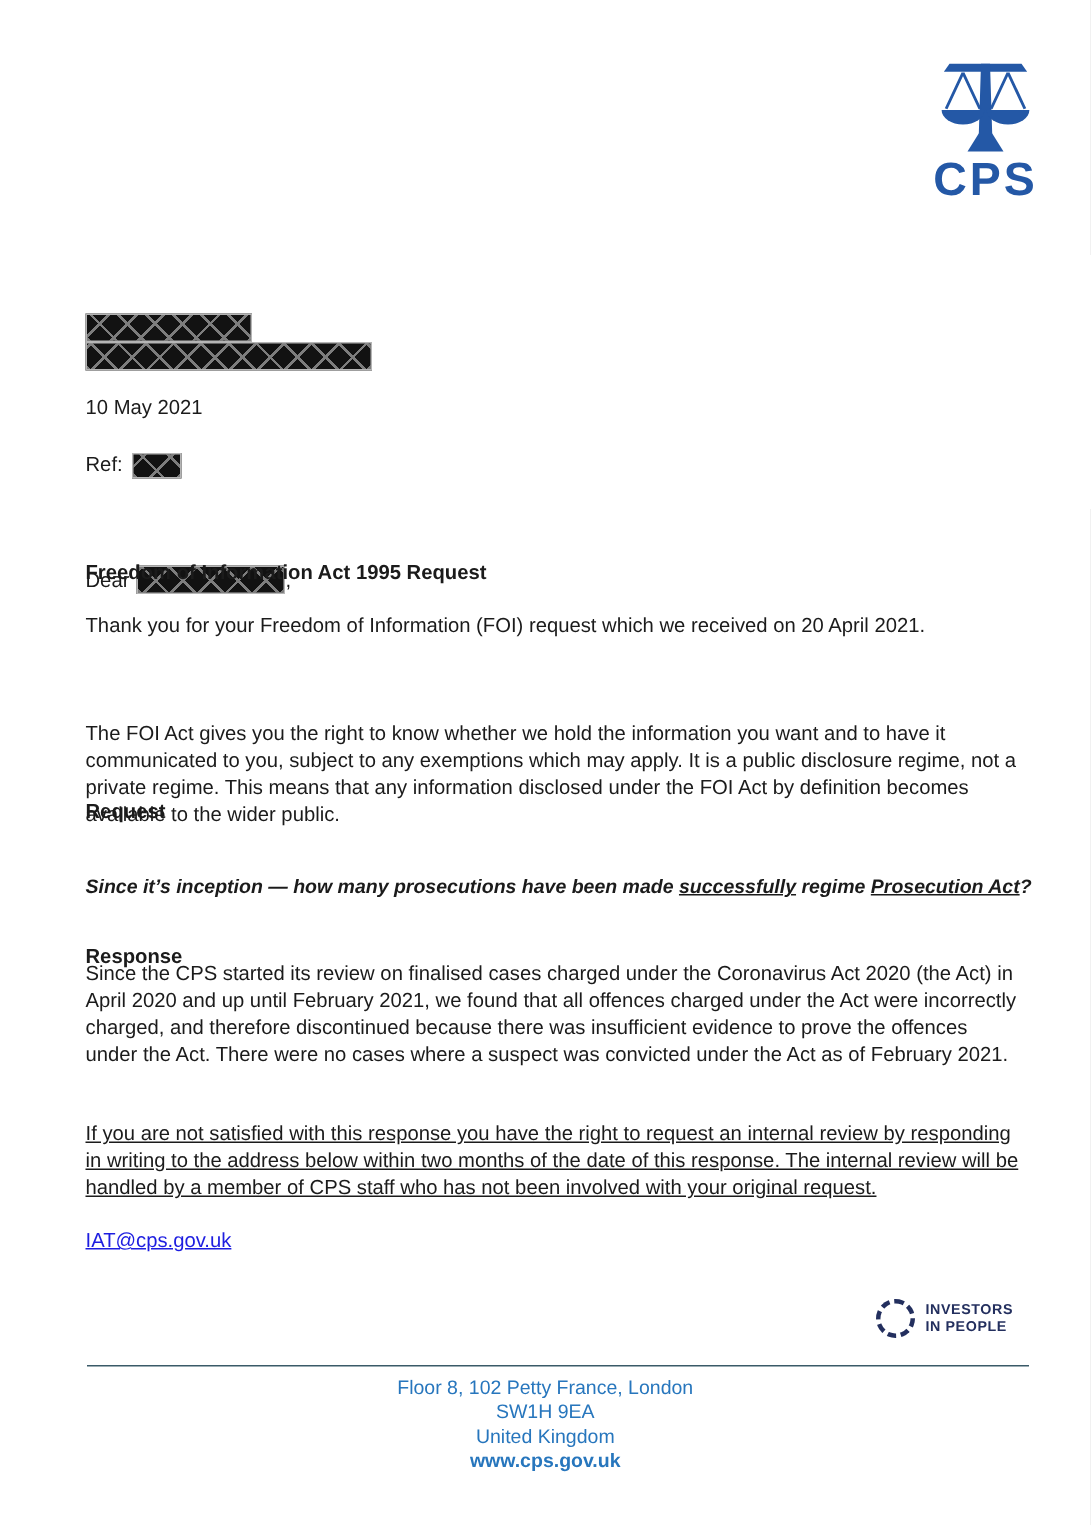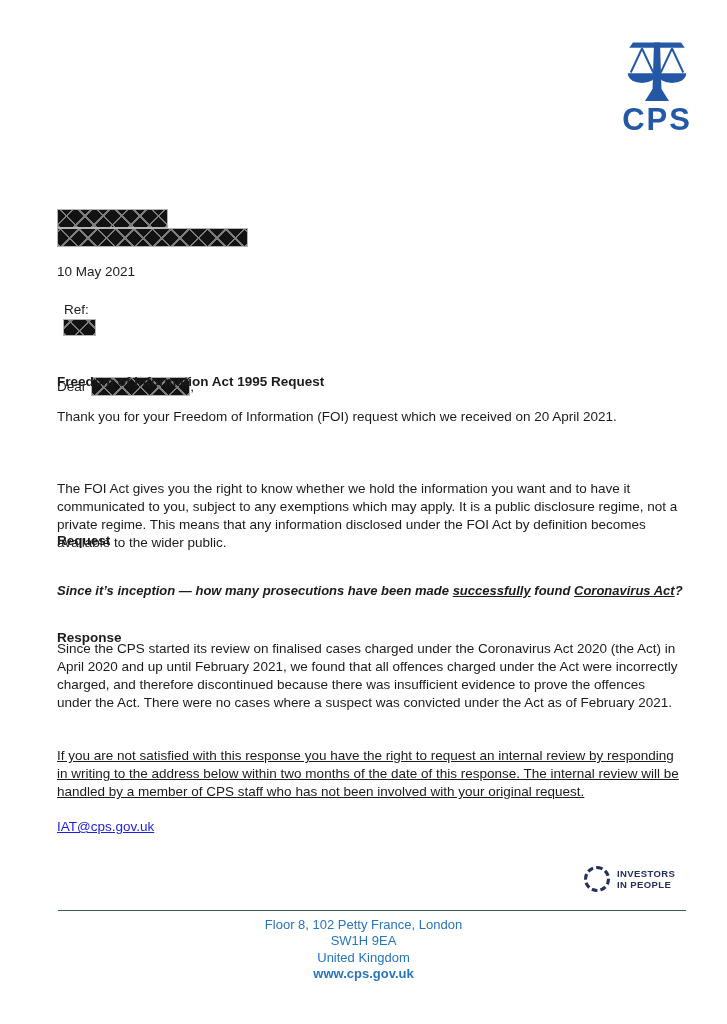--- a/index.html
+++ b/index.html
@@ -29,21 +29,21 @@
     border:1px solid #b5b5b5;
     vertical-align:middle;
   }
   .addr1{position:absolute;left:57px;top:209px;width:109px;height:17px;}
   .addr2{position:absolute;left:57px;top:228px;width:189px;height:17px;}
   .ref-box{width:31px;height:15px;margin-left:6px;}
   .dear-box{width:97px;height:17px;margin-left:5px;}
   
   .line{position:absolute;left:57px;font-size:13.5px;line-height:18px;}
   .date{top:263px;}
-  .ref-row{top:301px;display:flex;align-items:center;flex-direction:column;}
+  .ref-row{top:301px;display:flex;align-items:center;}
   .dear-row{top:330px;display:flex;align-items:center;margin-top:47px;}
   .subject{top:373px;font-weight:700;}
   .para{position:absolute;left:57px;width:622px;font-size:13.5px;line-height:18px;margin:0;}
   .p1{top:408px;}
   .p2{top:444px;margin-top:36px;}
   .request-h{top:532px;font-weight:700;}
   .question{
     position:absolute;left:57px;top:569px;
     font-size:13px;font-weight:700;font-style:italic;
     white-space:nowrap;line-height:18px;
@@ -112,21 +112,21 @@
     <span>,</span>
   </div>
 
   <div class="line subject">Freedom of Information Act 1995 Request</div>
 
   <p class="para p1">Thank you for your Freedom of Information (FOI) request which we received on 20 April 2021.</p>
   <p class="para p2">The FOI Act gives you the right to know whether we hold the information you want and to have it communicated to you, subject to any exemptions which may apply. It is a public disclosure regime, not a private regime. This means that any information disclosed under the FOI Act by definition becomes available to the wider public.</p>
 
   <div class="line request-h">Request</div>
 
-  <p class="question"><span>Since it’s inception — how many prosecutions have been made </span><span class="u">successfully</span><span> found </span><span class="u">Coronavirus Act</span><span>?</span></p>
+  <p class="question"><span>Since it’s inception — how many prosecutions have been made </span><span class="u">successfully</span><span> regime </span><span class="u">Prosecution Act</span><span>?</span></p>
 
   <div class="line response-h">Response</div>
 
   <p class="para p3">Since the CPS started its review on finalised cases charged under the Coronavirus Act 2020 (the Act) in April 2020 and up until February 2021, we found that all offences charged under the Act were incorrectly charged, and therefore discontinued because there was insufficient evidence to prove the offences under the Act. There were no cases where a suspect was convicted under the Act as of February 2021.</p>
   <p class="para p4">If you are not satisfied with this response you have the right to request an internal review by responding in writing to the address below within two months of the date of this response. The internal review will be handled by a member of CPS staff who has not been involved with your original request.</p>
 
   <a class="email">IAT@cps.gov.uk</a>
 
   <div class="iip">
     <span class="wreath"></span>

